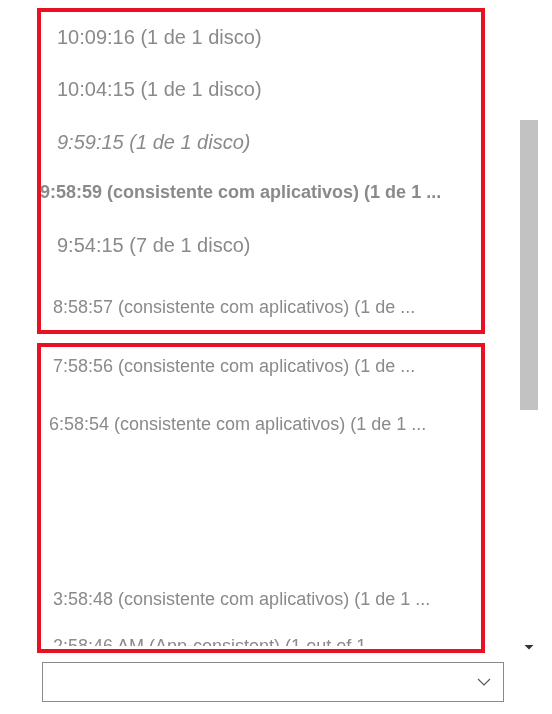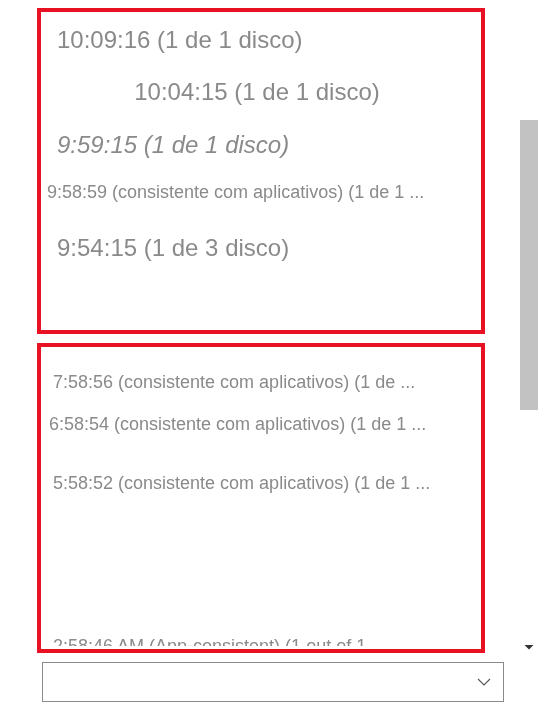--- a/index.html
+++ b/index.html
@@ -39,44 +39,44 @@
     .group-bottom {
       position: absolute;
       left: 37px;
       top: 343px;
       width: 448px;
       height: 310px;
       border: 4px solid #e81123;
     }
     .item-large {
       color: #8a8a8a;
-      font-size: 24px;
+      font-size: 20px;
       font-weight: 400;
       cursor: pointer;
       padding: 4px 0;
       line-height: 1.3;
     }
     .item-small {
       color: #8a8a8a;
       font-size: 18px;
       font-weight: 400;
       cursor: pointer;
       padding: 3px 0;
       line-height: 1.3;
       white-space: nowrap;
       overflow: hidden;
       text-overflow: ellipsis;
     }
     .r1 { position: absolute; left: 57px; top: 20px; width: 400px; }
-    .r2 { position: absolute; left: 57px; top: 72px; width: 400px; text-align: center; }
+    .r2 { position: absolute; left: 57px; top: 72px; width: 400px; }
     .r3 { position: absolute; left: 57px; top: 125px; width: 400px; font-style: italic; }
-    .r4 { position: absolute; left: 47px; top: 178px; width: 415px; }
+    .r4 { position: absolute; left: 40px; top: 178px; width: 415px; font-weight: bold; }
     .r5 { position: absolute; left: 57px; top: 228px; width: 400px; }
     .r6 { position: absolute; left: 53px; top: 293px; width: 415px; }
-    .r7 { position: absolute; left: 53px; top: 352px; width: 415px; margin-top: 16px; }
+    .r7 { position: absolute; left: 53px; top: 352px; width: 415px; }
     .r8 { position: absolute; left: 49px; top: 410px; width: 438px; }
     .r9 { position: absolute; left: 53px; top: 469px; width: 415px; }
     .r10 { position: absolute; left: 53px; top: 527px; width: 415px; }
     .r11 { position: absolute; left: 53px; top: 585px; width: 415px; }
     .r12 { position: absolute; left: 53px; top: 632px; width: 415px; height: 14px; overflow: hidden; }
     .scroll-down-btn {
       position: absolute;
       right: 14px;
       bottom: 58px;
       width: 18px;
@@ -131,30 +131,33 @@
   <div class="item-large r2">
     <span>10:04:15 (1 de 1 disco)</span>
   </div>
   <div class="item-large r3">
     <span>9:59:15 (1 de 1 disco)</span>
   </div>
   <div class="item-small r4">
     <span>9:58:59 (consistente com aplicativos) (1 de 1 ...</span>
   </div>
   <div class="item-large r5">
-    <span>9:54:15 (1 de 3 disco)</span>
+    <span>9:54:15 (7 de 1 disco)</span>
+  </div>
+  <div class="item-small r6">
+    <span>8:58:57 (consistente com aplicativos) (1 de ...</span>
   </div>
   <div class="item-small r7">
     <span>7:58:56 (consistente com aplicativos) (1 de ...</span>
   </div>
   <div class="item-small r8">
     <span>6:58:54 (consistente com aplicativos) (1 de 1 ...</span>
   </div>
-  <div class="item-small r9">
-    <span>5:58:52 (consistente com aplicativos) (1 de 1 ...</span>
+  <div class="item-small r11">
+    <span>3:58:48 (consistente com aplicativos) (1 de 1 ...</span>
   </div>
   <div class="item-small r12">
     <span>2:58:46 AM (App-consistent) (1 out of 1</span>
   </div>
 
   <div class="scroll-down-btn">
     <svg viewBox="0 0 24 24">
         <path d="M3 8 L12 17 L21 8 Z" fill="#333"></path>
       </svg>
   </div>

